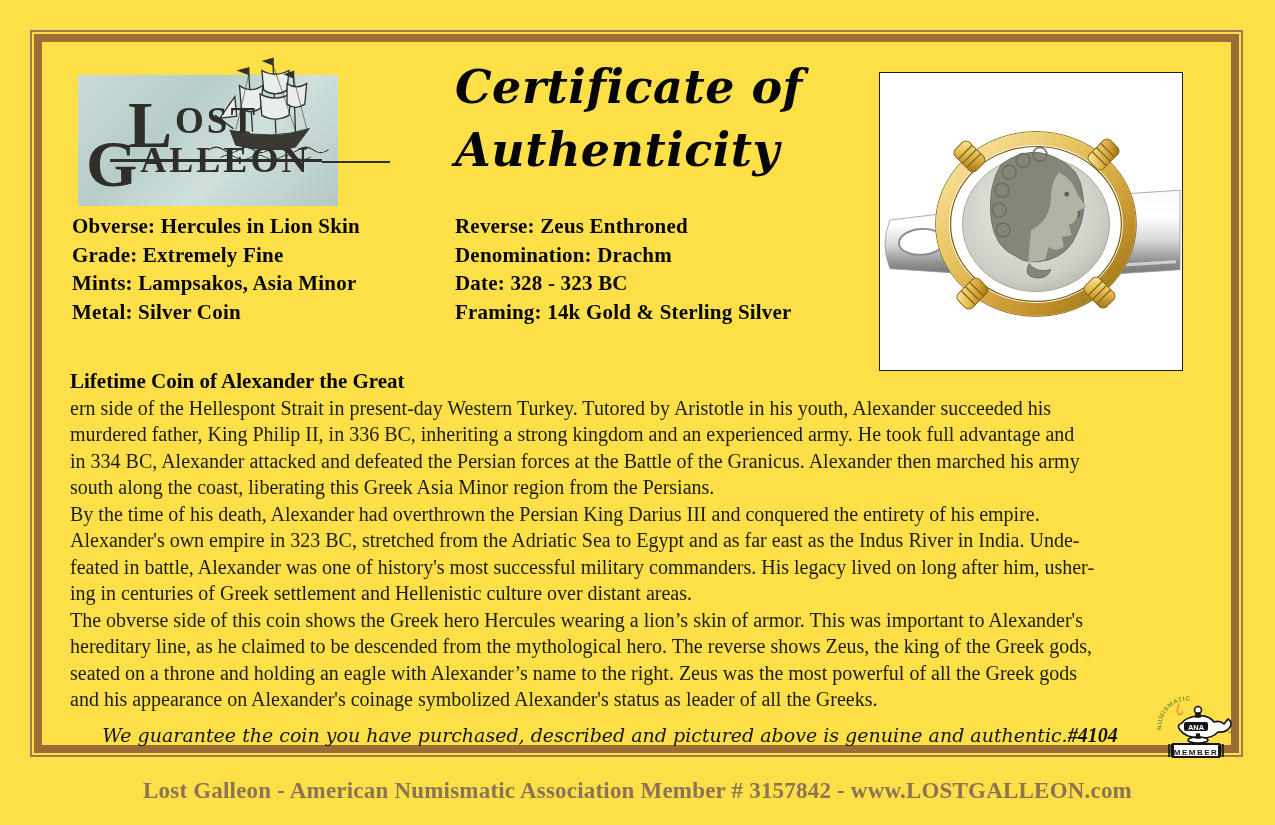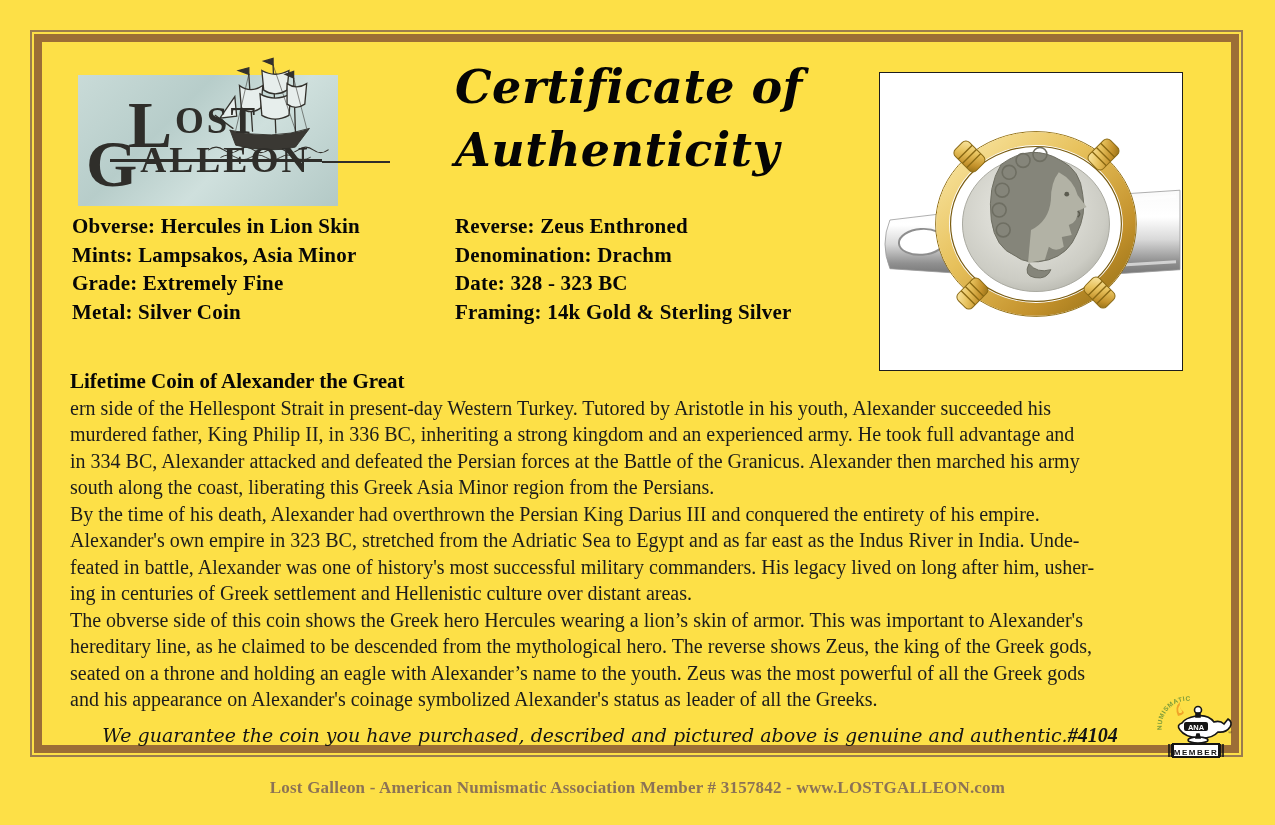--- a/index.html
+++ b/index.html
@@ -57,21 +57,21 @@
     position:absolute; left:60px; top:724px; width:1100px; text-align:center;
     font-family:"DejaVu Serif", serif; font-style:italic; font-size:19px; color:#141414;
   }
   .guarantee-number { font-weight:bold; font-size:20px; font-family:"Liberation Serif",serif; }
   
   .ana-badge { position:absolute; left:1156px; top:696px; width:80px; height:64px; }
   .ana-badge svg { width:100%; height:100%; display:block; }
   
   .footer {
     position:absolute; left:0; top:778px; width:1275px; text-align:center;
-    font-weight:bold; font-size:17px; color:var(--footer-ink); letter-spacing:0.2px;
+    font-weight:bold; font-size:23px; color:var(--footer-ink); letter-spacing:0.2px;
   }
 </style>
 </head>
 <body>
 
 <div class="page">
 
   <div class="frame">
     <div class="frame-inner"></div>
   </div>
@@ -163,22 +163,22 @@
       </g>
       <g transform="translate(221,221) rotate(45)">
         <rect x="-15" y="-10" width="30" height="20" rx="5" fill="url(#goldGrad)" stroke="#8a6914"></rect>
         <path d="M-6,-10 V10 M0,-10 V10 M6,-10 V10" stroke="#8a6914" stroke-width="1.4"></path>
       </g>
     </svg>
   </div>
 
   <div class="details details-left">
     <div class="detail-line">Obverse: Hercules in Lion Skin</div>
+    <div class="detail-line">Grade: Extremely Fine</div>
     <div class="detail-line">Mints: Lampsakos, Asia Minor</div>
-    <div class="detail-line">Grade: Extremely Fine</div>
     <div class="detail-line">Metal: Silver Coin</div>
   </div>
   <div class="details details-right">
     <div class="detail-line">Reverse: Zeus Enthroned</div>
     <div class="detail-line">Denomination: Drachm</div>
     <div class="detail-line">Date: 328 - 323 BC</div>
     <div class="detail-line">Framing: 14k Gold &amp; Sterling Silver</div>
   </div>
 
   <div class="desc">
@@ -187,21 +187,21 @@
         <div class="body-line">ern side of the Hellespont Strait in present-day Western Turkey. Tutored by Aristotle in his youth, Alexander succeeded his</div>
         <div class="body-line">murdered father, King Philip II, in 336 BC, inheriting a strong kingdom and an experienced army. He took full advantage and</div>
         <div class="body-line">in 334 BC, Alexander attacked and defeated the Persian forces at the Battle of the Granicus. Alexander then marched his army</div>
         <div class="body-line">south along the coast, liberating this Greek Asia Minor region from the Persians.</div>
         <div class="body-line">By the time of his death, Alexander had overthrown the Persian King Darius III and conquered the entirety of his empire.</div>
         <div class="body-line">Alexander's own empire in 323 BC, stretched from the Adriatic Sea to Egypt and as far east as the Indus River in India. Unde-</div>
         <div class="body-line">feated in battle, Alexander was one of history's most successful military commanders. His legacy lived on long after him, usher-</div>
         <div class="body-line">ing in centuries of Greek settlement and Hellenistic culture over distant areas.</div>
         <div class="body-line">The obverse side of this coin shows the Greek hero Hercules wearing a lion’s skin of armor. This was important to Alexander's</div>
         <div class="body-line">hereditary line, as he claimed to be descended from the mythological hero. The reverse shows Zeus, the king of the Greek gods,</div>
-        <div class="body-line">seated on a throne and holding an eagle with Alexander’s name to the youth. Zeus was the most powerful of all the Greek gods</div>
+        <div class="body-line">seated on a throne and holding an eagle with Alexander’s name to the right. Zeus was the most powerful of all the Greek gods</div>
         <div class="body-line">and his appearance on Alexander's coinage symbolized Alexander's status as leader of all the Greeks.</div>
       </div>
   </div>
 
   <div class="guarantee">
     <span>We guarantee the coin you have purchased, described and pictured above is genuine and authentic.</span><span class="guarantee-number">#4104</span>
   </div>
 
   <div class="ana-badge">
     <svg viewBox="0 0 80 64">

